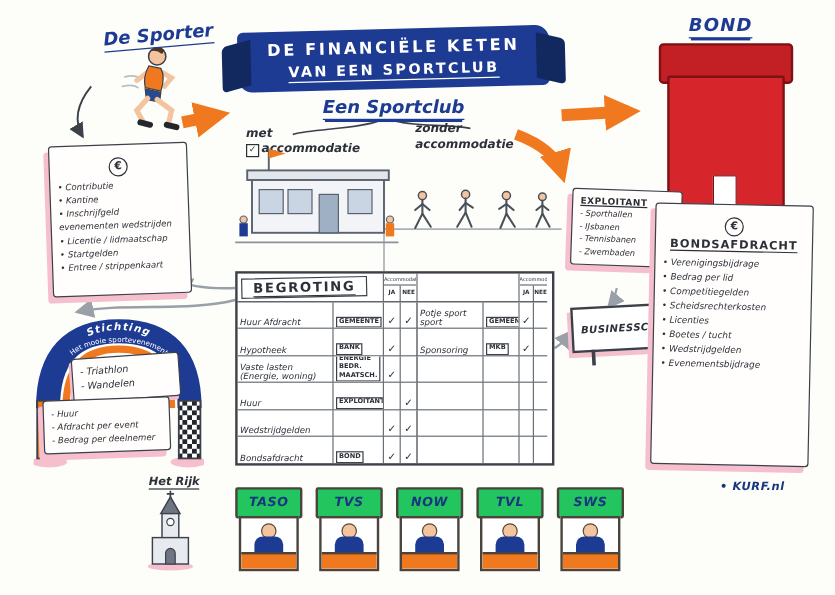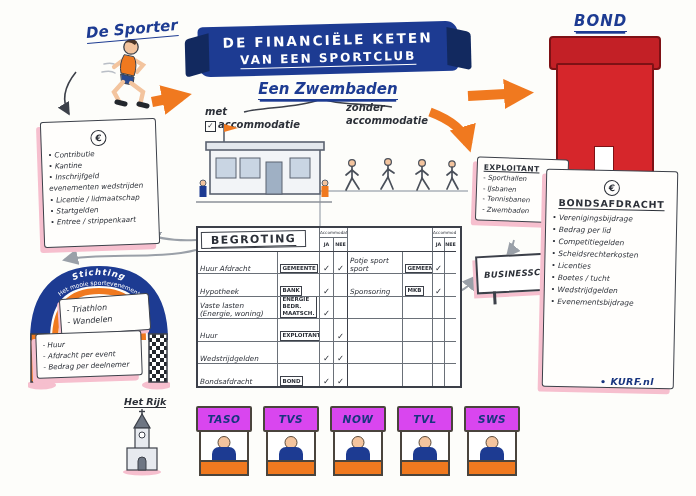--- a/index.html
+++ b/index.html
@@ -77,31 +77,31 @@
   .c.sep{border-right:1.4px solid #3c4049}
   .c.last{border-right:none}
   .tr:last-child .c{border-bottom:none}
   .lb{font-size:7.2px;font-style:italic;line-height:1.15}
   .ebox{display:inline-block;border:1px solid #3c4049;padding:.5px 1.5px;font-size:5.5px;font-weight:bold;line-height:1.25;background:#fff}
   .ebox:empty{display:none}
   .c.chk{justify-content:center;font-size:8.5px;padding:0}
 
   
   .booth{top:406px;width:56px;height:72px;z-index:2}
-  .bsign{height:22px;background:#d946ef;border:2px solid #4a443d;border-radius:2px;display:flex;align-items:center;
+  .bsign{height:22px;background:#22c55e;border:2px solid #4a443d;border-radius:2px;display:flex;align-items:center;
          justify-content:center;font-size:10.5px;font-weight:bold;font-style:italic;color:#18357f;letter-spacing:.5px}
   .bwin{position:absolute;left:3px;right:3px;top:24px;bottom:2px;background:#fff;border:2px solid #4a443d;overflow:hidden}
   .phead{position:absolute;left:50%;top:4px;transform:translateX(-50%);width:11px;height:11px;border-radius:50%;
          background:#f3c49e;border:1.2px solid #5a4a3a}
   .pbody{position:absolute;left:50%;top:15px;transform:translateX(-50%);width:24px;height:18px;border-radius:7px 7px 0 0;background:#1d3b92}
   .bcounter{position:absolute;left:0;right:0;bottom:0;height:12px;background:#f0791f;border-top:2px solid #4a443d}
 
   .rijk-label{left:124px;top:396px;font-size:9.5px;font-weight:bold;font-style:italic;z-index:2}
   .rijk-label span{border-bottom:1.2px solid #2c3038}
-  .signature{left:600px;top:376px;font-size:9.5px;color:#18357f;font-weight:bold;font-style:italic;z-index:2;letter-spacing:.5px}
+  .signature{left:600px;top:400px;font-size:9.5px;color:#18357f;font-weight:bold;font-style:italic;z-index:2;letter-spacing:.5px}
 </style>
 </head>
 <body>
 
 <div id="canvas">
 
   <svg class="abs" style="left:0;top:0;z-index:1" width="696" height="496" viewBox="0 0 696 496">
     <defs>
       <marker id="mO" markerWidth="3" markerHeight="3" refX="2" refY="1.5" orient="auto">
           <path d="M0,0 L3,1.5 L0,3 Z" fill="#f0791f"></path>
@@ -151,21 +151,21 @@
   </div>
 
   <div class="abs bond-label hb"><span class="dul">BOND</span></div>
   <div class="abs shadow" style="left:544px;top:172px;width:116px;height:13px"></div>
   <div class="abs tower">
     <div class="cap"></div>
     <div class="tbody"></div>
     <div class="door"></div>
   </div>
 
-  <div class="abs club-title hb"><span class="dul">Een Zwembaden</span></div>
+  <div class="abs club-title hb"><span class="dul">Een Sportclub</span></div>
   <div class="abs branch" style="left:205px;top:106px">
     <div class="ind">met</div>
     <div><span class="cbx">✓</span><span>accommodatie</span></div>
   </div>
   <div class="abs branch" style="left:346px;top:102px">
     <div class="ind">zonder</div>
     <div>accommodatie</div>
   </div>
 
   <svg class="abs" style="left:194px;top:118px;z-index:2" width="140" height="88" viewBox="0 0 140 88">

